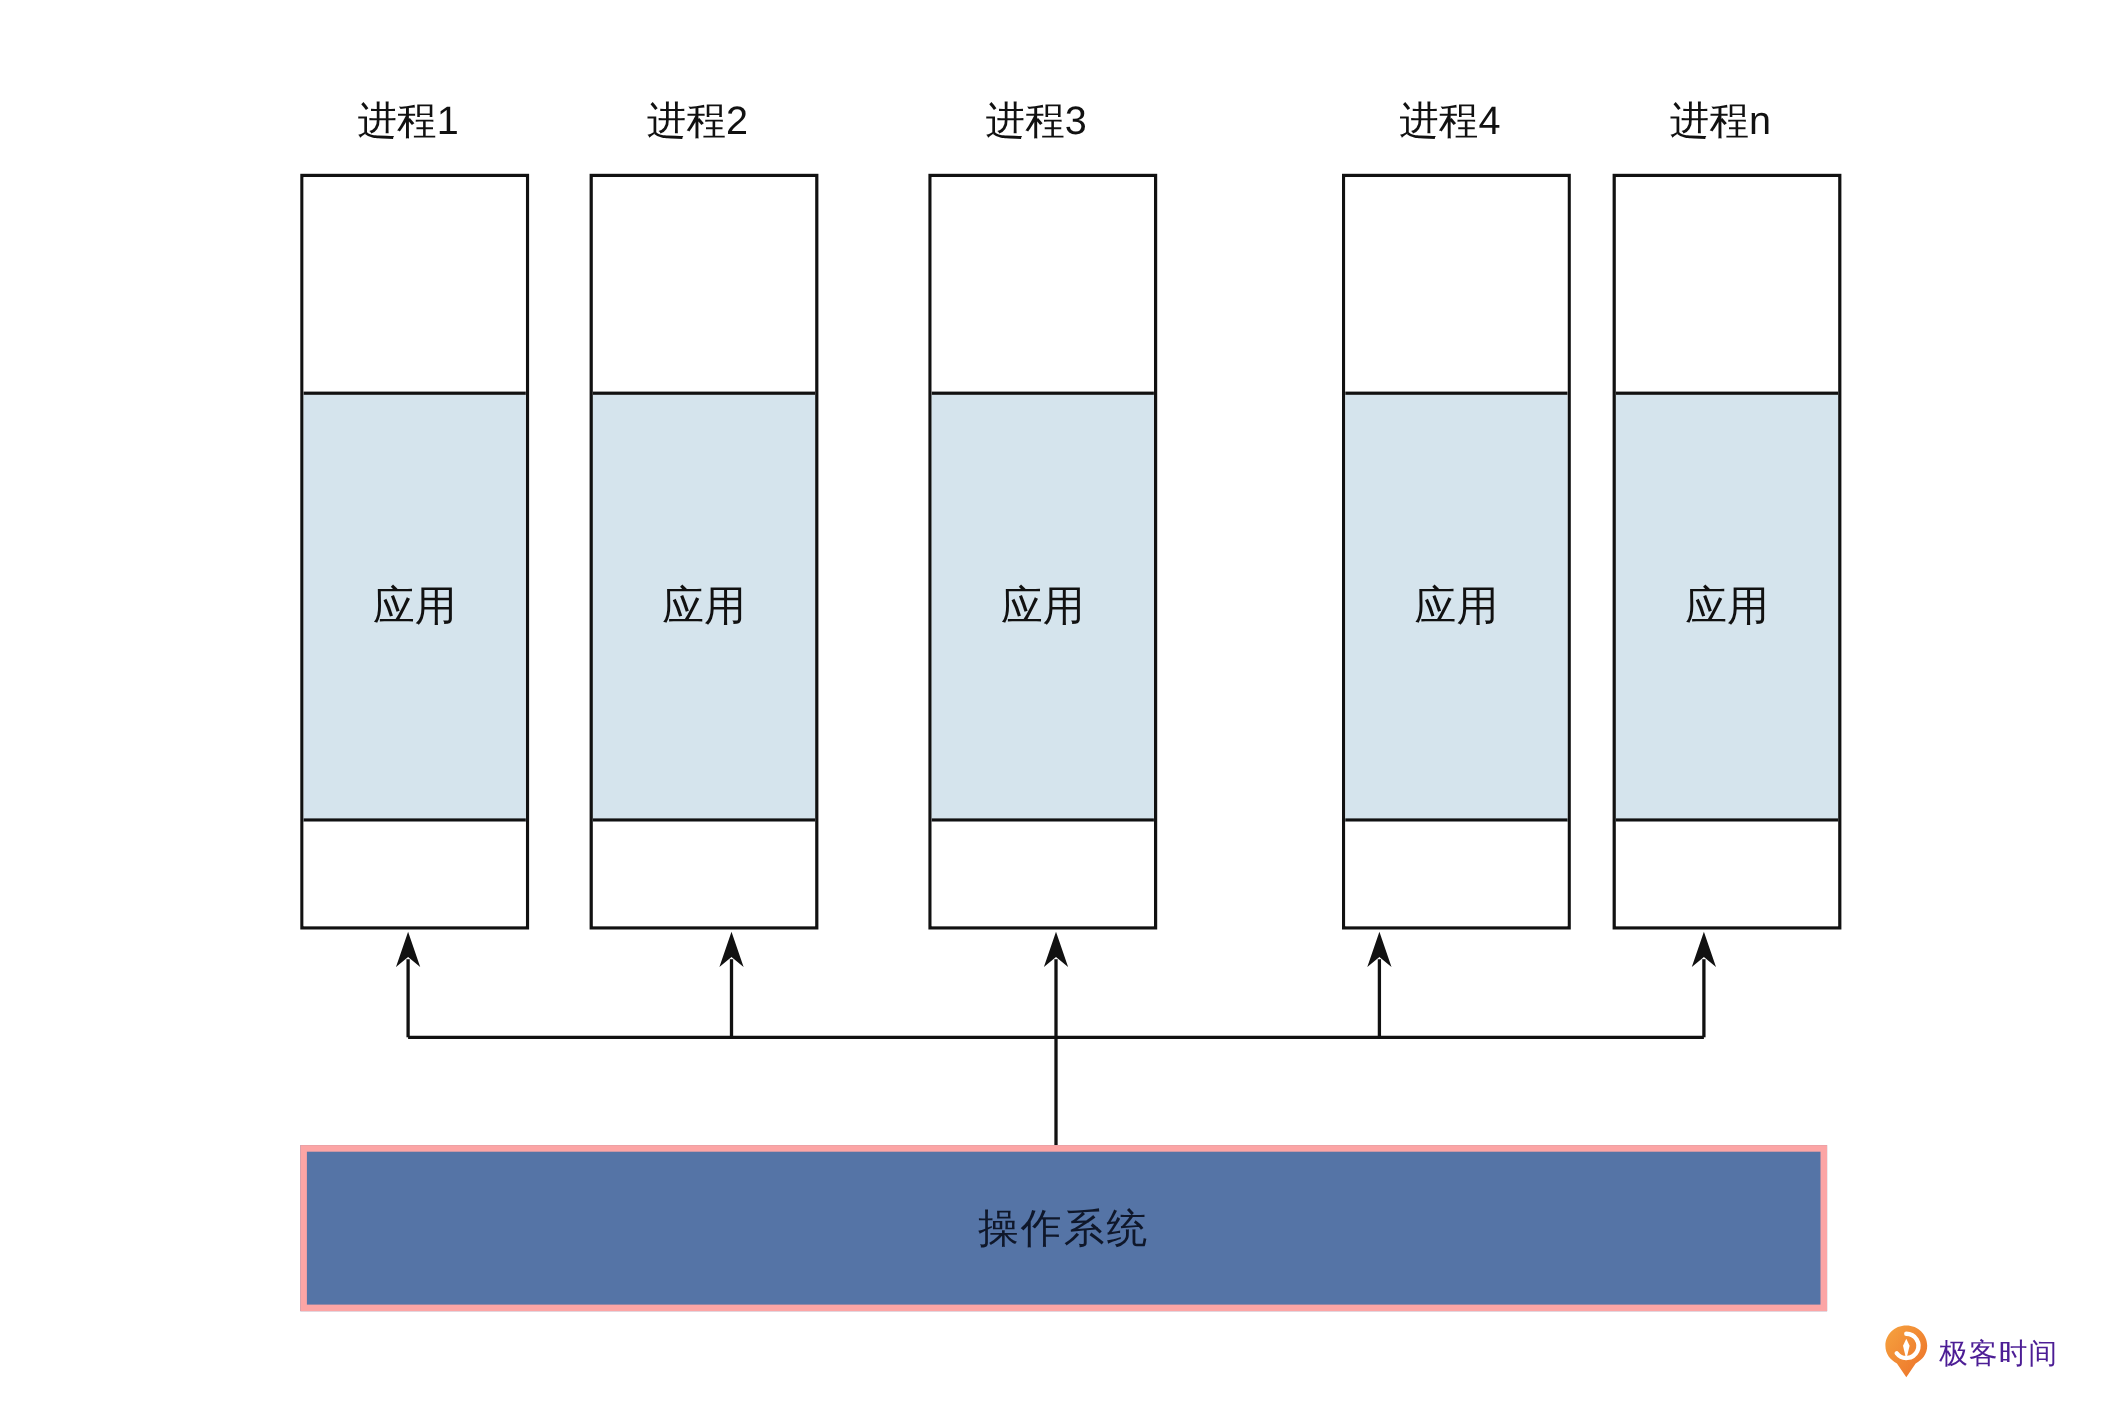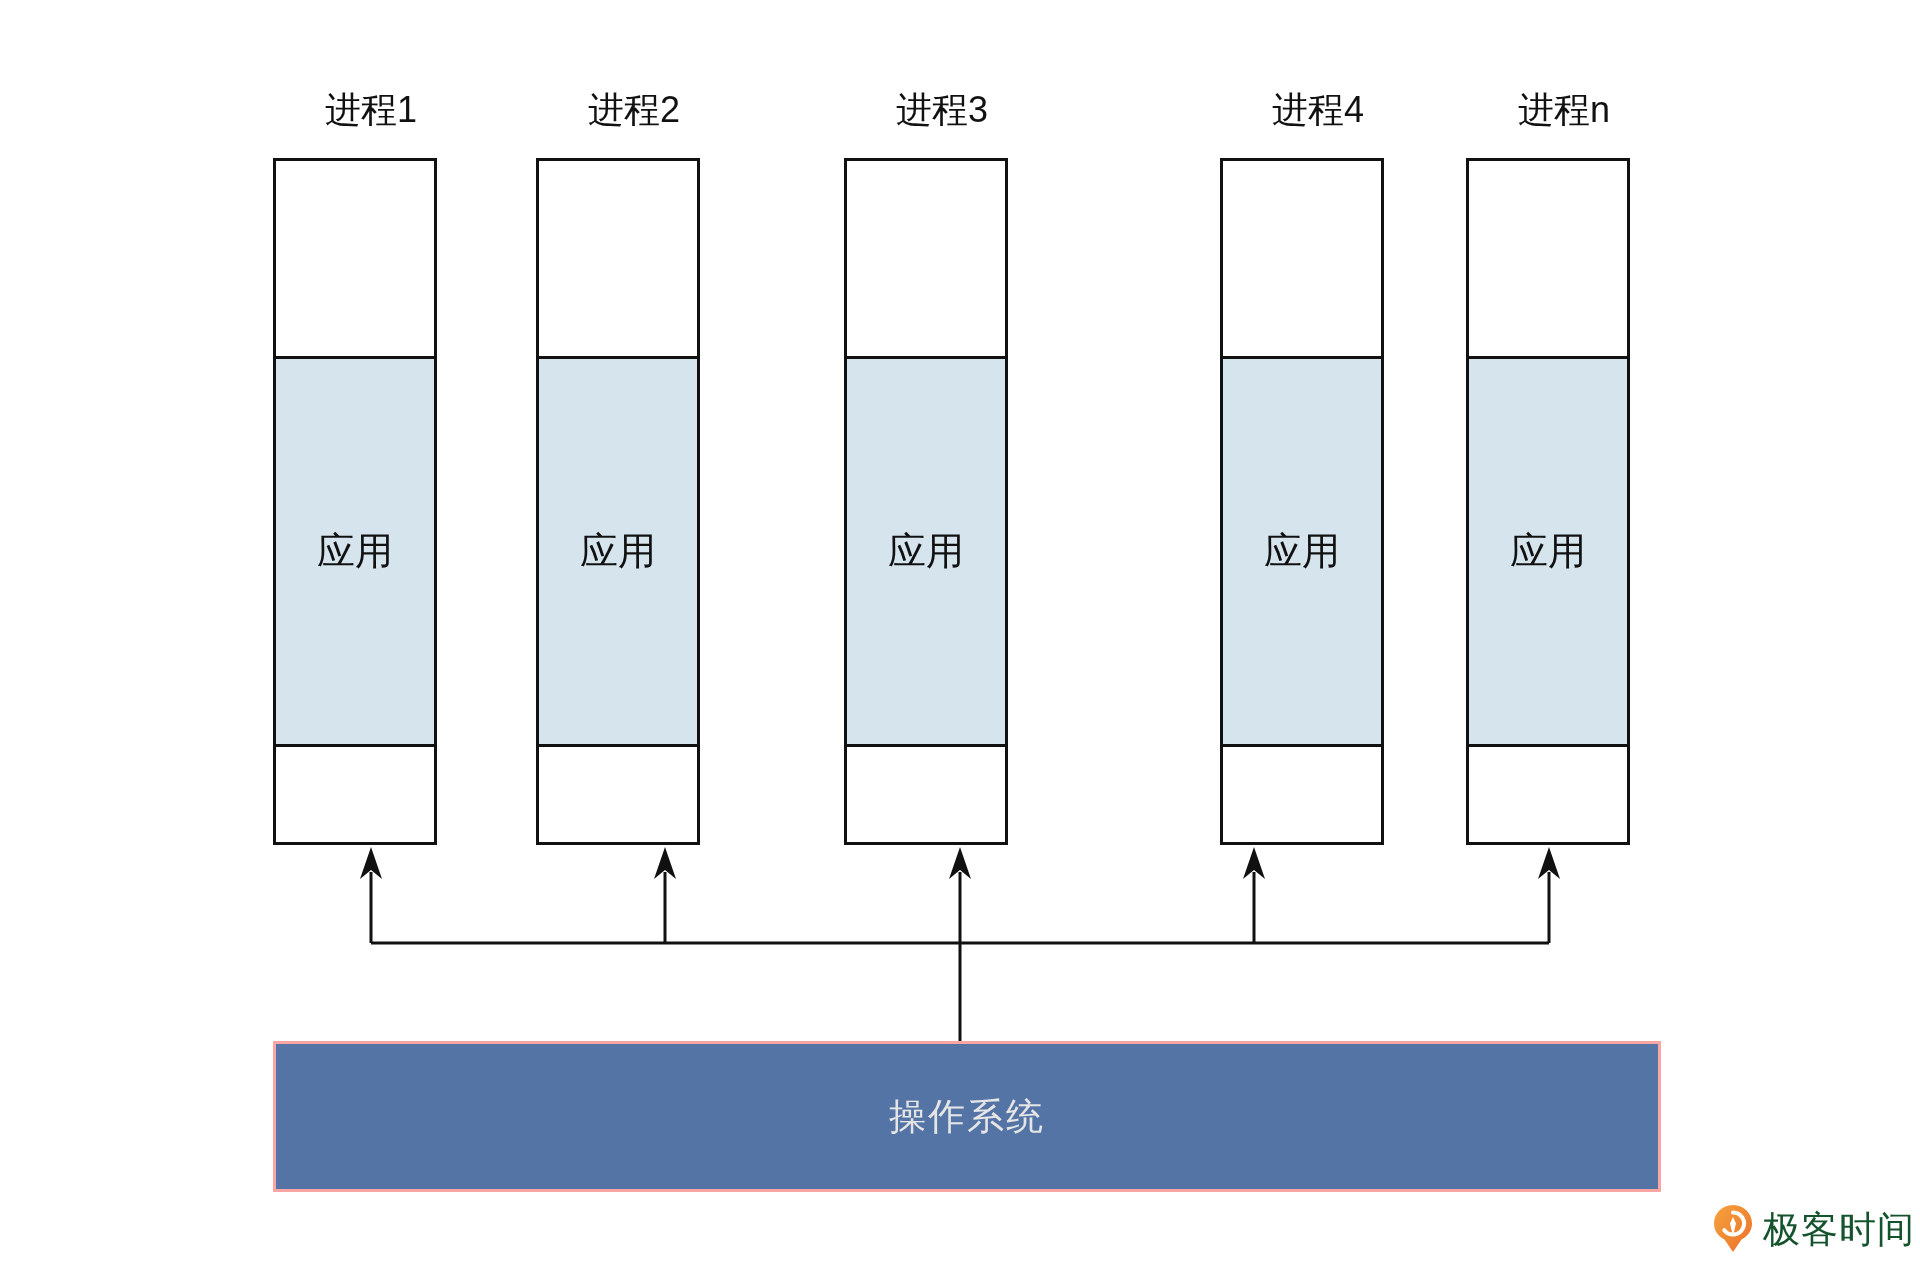--- a/index.html
+++ b/index.html
@@ -25,21 +25,21 @@
     height: 48px;
     line-height: 48px;
     text-align: center;
     font-size: 36px;
     color: #111111;
     white-space: nowrap;
   }
   .process-col {
     position: absolute;
     top: 158px;
-    width: 164px;
+    width: 208px;
     height: 687px;
     box-sizing: border-box;
     border: 3px solid #111111;
     background: #ffffff;
     display: flex;
     flex-direction: column;
   }
   .sec-top {
     height: 195px;
     background: #ffffff;
@@ -77,43 +77,43 @@
   }
 
   
   .os-bar {
     position: absolute;
     left: 273px;
     top: 1041px;
     width: 1388px;
     height: 151px;
     box-sizing: border-box;
-    border: 3px solid #fca5a5;
+    border: 6px solid #fca5a5;
     background: #5574a6;
     display: flex;
     align-items: center;
     justify-content: center;
     font-size: 37px;
-    color: #e5e5e5;
+    color: #0f172a;
     letter-spacing: 2px;
   }
 
   
   .brand {
     position: absolute;
     left: 1712px;
     top: 1202px;
     height: 56px;
     display: flex;
     align-items: center;
     gap: 9px;
   }
   .brand-text {
-    font-size: 37px;
-    color: #14532d;
+    font-size: 26px;
+    color: #4c1d95;
     letter-spacing: 1px;
     white-space: nowrap;
   }
 </style>
 </head>
 <body>
 
 <div class="canvas">
 
   <div class="col-label c1">进程1</div>

